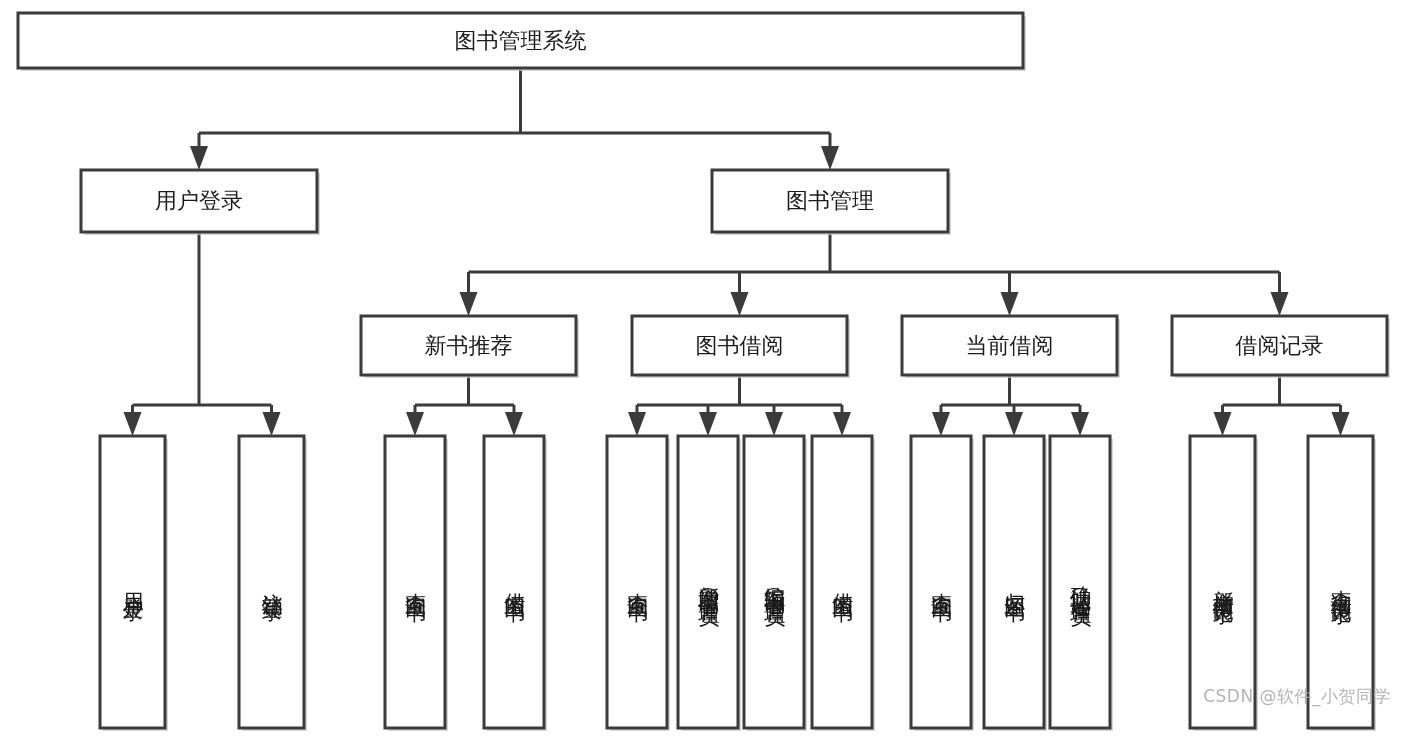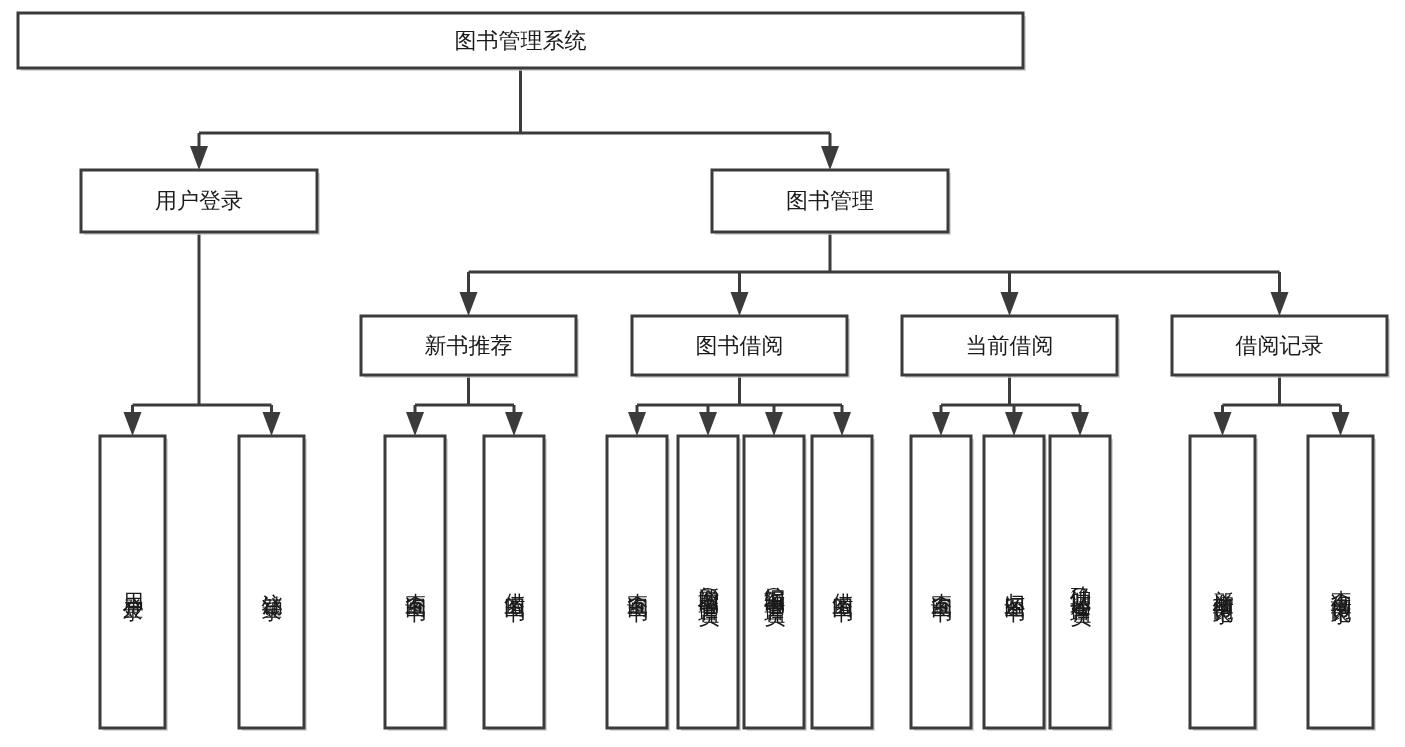--- a/index.html
+++ b/index.html
@@ -202,13 +202,14 @@
       <div class="leaf-label" style="left: 678px; top: 440px; width: 60px; height: 284px;">新增图书（管理员）</div>
       <div class="leaf-label" style="left: 744px; top: 440px; width: 60px; height: 284px;">编辑图书（管理员）</div>
       <div class="leaf-label" style="left: 812px; top: 440px; width: 60px; height: 284px;">借阅图书</div>
       <div class="leaf-label" style="left: 911px; top: 440px; width: 60px; height: 284px;">查询图书</div>
       <div class="leaf-label" style="left: 984px; top: 440px; width: 60px; height: 284px;">归还图书</div>
       <div class="leaf-label" style="left: 1050px; top: 440px; width: 60px; height: 284px;">确认归还（管理员）</div>
       <div class="leaf-label" style="left: 1190px; top: 440px; width: 65px; height: 284px;">新增借阅记录</div>
       <div class="leaf-label" style="left: 1308px; top: 440px; width: 65px; height: 284px;">查询借阅记录</div>
     </div>
 
+  <div class="watermark">CSDN @软件_小贺同学</div>
 </div>
 
 </body></html>

